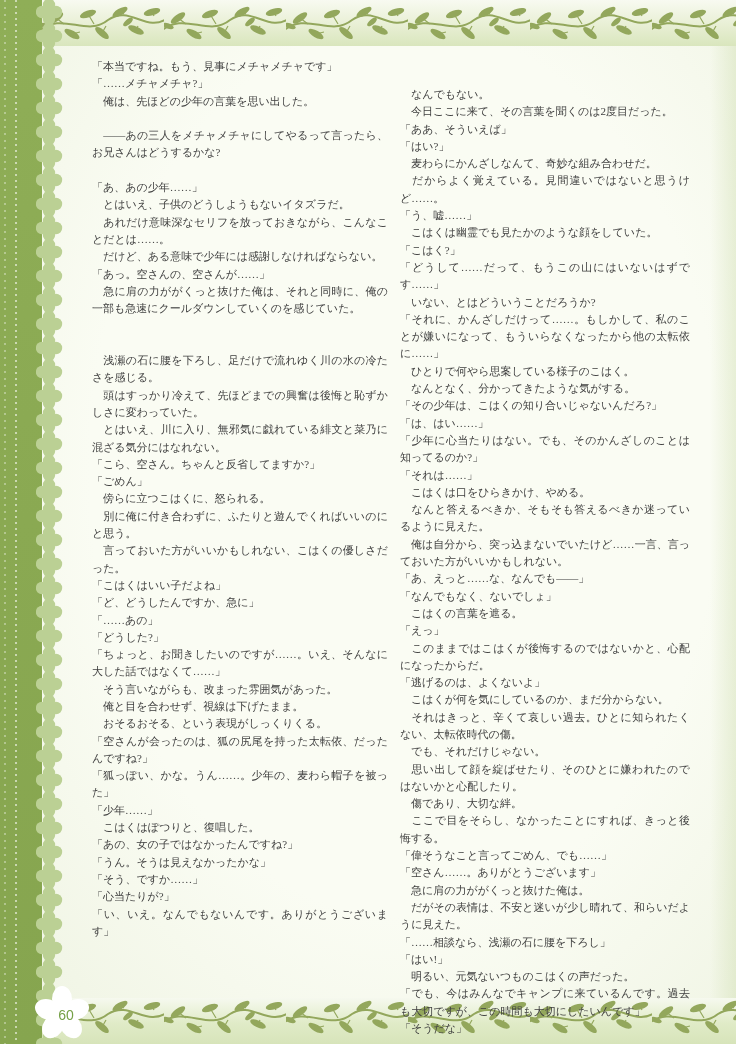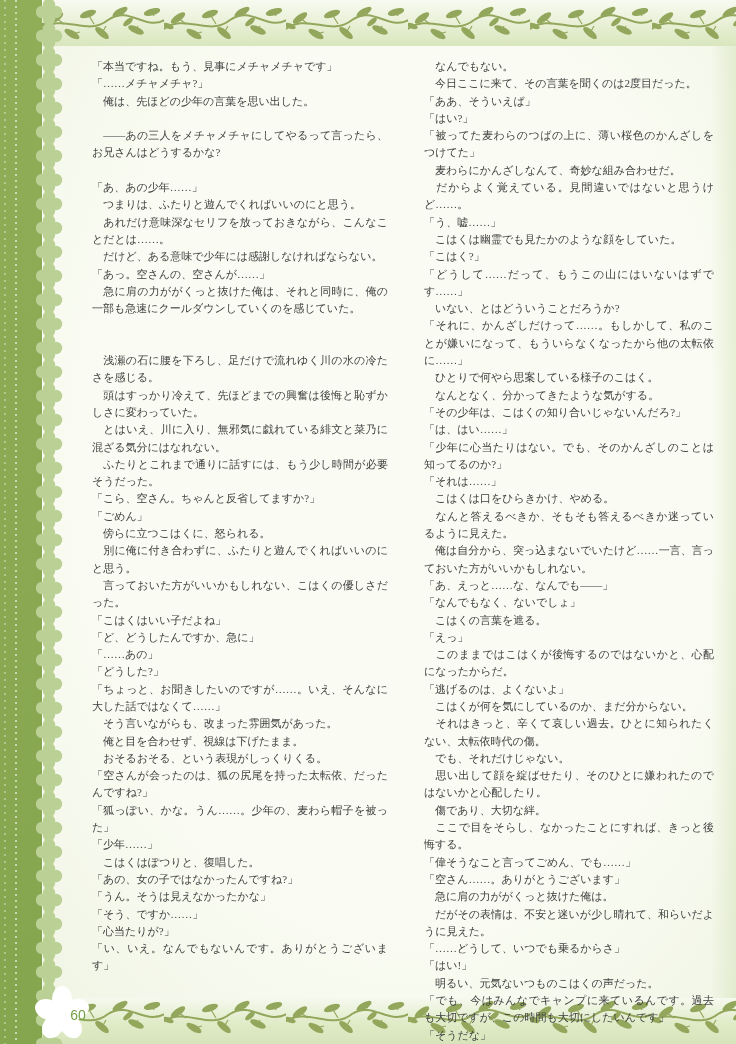--- a/index.html
+++ b/index.html
@@ -44,34 +44,34 @@
   .band{position:absolute;left:42px;right:0;height:46px;z-index:1;}
   .band-top{top:0;background:linear-gradient(180deg,#f8faf1 0%, #e8efd4 55%, #d9e6bd 100%);}
   .band-bottom{bottom:0;background:linear-gradient(180deg,#f6f9ef 0%, #e0ebc7 55%, #d7e4ba 100%);}
   .band svg{position:absolute;left:0;top:0;width:100%;height:100%;}
   
   .page-flower{
     position:absolute;left:32px;top:986px;width:60px;height:58px;z-index:4;
   }
   .page-flower svg{position:absolute;left:0;top:0;}
   .page-num{
-    position:absolute;left:16px;top:0;width:60px;height:58px;
+    position:absolute;left:4px;top:0;width:60px;height:58px;
     display:flex;align-items:center;justify-content:center;
     color:#75a046;font-size:14px;z-index:5;
     font-family:"Liberation Sans", sans-serif;
   }
   
   .content{position:absolute;top:58px;left:0;z-index:2;}
   .col{
     position:absolute;top:0;
     color:#404040;font-size:11px;line-height:17.3px;
     text-align:justify;
   }
   .col-left{left:92px;width:296px;}
-  .col-right{left:424px;width:290px;}
+  .col-right{left:400px;width:290px;margin-top:28px;}
   .col p{margin:0;padding:0;}
   .col p.blank{height:17.3px;}
   
   .edge-tint{
     position:absolute;top:0;right:0;width:26px;height:100%;z-index:1;
     background:linear-gradient(to left, rgba(190,210,150,.30), rgba(190,210,150,0));
   }
 </style>
 </head>
 <body>
@@ -170,31 +170,30 @@
 <main class="content">
   <section class="col col-left">
 
   <p class="line">「本当ですね。もう、見事にメチャメチャです」</p>
       <p class="line">「……メチャメチャ?」</p>
       <p class="line">　俺は、先ほどの少年の言葉を思い出した。</p>
       <p class="line blank"></p>
       <p class="line">　――あの三人をメチャメチャにしてやるって言ったら、お兄さんはどうするかな?</p>
       <p class="line blank"></p>
       <p class="line">「あ、あの少年……」</p>
-      <p class="line">　つまりは、ふたりと遊んでくればいいのにと思う。</p>
+      <p class="line">　とはいえ、子供のどうしようもないイタズラだ。</p>
       <p class="line">　あれだけ意味深なセリフを放っておきながら、こんなことだとは……。</p>
       <p class="line">　だけど、ある意味で少年には感謝しなければならない。</p>
       <p class="line">「あっ。空さんの、空さんが……」</p>
       <p class="line">　急に肩の力ががくっと抜けた俺は、それと同時に、俺の一部も急速にクールダウンしていくのを感じていた。</p>
       <p class="line blank"></p>
       <p class="line blank"></p>
       <p class="line">　浅瀬の石に腰を下ろし、足だけで流れゆく川の水の冷たさを感じる。</p>
       <p class="line">　頭はすっかり冷えて、先ほどまでの興奮は後悔と恥ずかしさに変わっていた。</p>
       <p class="line">　とはいえ、川に入り、無邪気に戯れている緋文と菜乃に混ざる気分にはなれない。</p>
-      <p class="line">　ふたりとこれまで通りに話すには、もう少し時間が必要そうだった。</p>
       <p class="line">「こら、空さん。ちゃんと反省してますか?」</p>
       <p class="line">「ごめん」</p>
       <p class="line">　傍らに立つこはくに、怒られる。</p>
       <p class="line">　別に俺に付き合わずに、ふたりと遊んでくればいいのにと思う。</p>
       <p class="line">　言っておいた方がいいかもしれない、こはくの優しさだった。</p>
       <p class="line">「こはくはいい子だよね」</p>
       <p class="line">「ど、どうしたんですか、急に」</p>
       <p class="line">「……あの」</p>
       <p class="line">「どうした?」</p>
       <p class="line">「ちょっと、お聞きしたいのですが……。いえ、そんなに大した話ではなくて……」</p>
@@ -210,21 +209,20 @@
       <p class="line">「そう、ですか……」</p>
       <p class="line">「心当たりが?」</p>
       <p class="line">「い、いえ。なんでもないんです。ありがとうございます」</p>
     </section>
   <section class="col col-right">
 
   <p class="line">　なんでもない。</p>
       <p class="line">　今日ここに来て、その言葉を聞くのは2度目だった。</p>
       <p class="line">「ああ、そういえば」</p>
       <p class="line">「はい?」</p>
-      <p class="line">「被ってた麦わらのつばの上に、薄い桜色のかんざしをつけてた」</p>
       <p class="line">　麦わらにかんざしなんて、奇妙な組み合わせだ。</p>
       <p class="line">　だからよく覚えている。見間違いではないと思うけど……。</p>
       <p class="line">「う、嘘……」</p>
       <p class="line">　こはくは幽霊でも見たかのような顔をしていた。</p>
       <p class="line">「こはく?」</p>
       <p class="line">「どうして……だって、もうこの山にはいないはずです……」</p>
       <p class="line">　いない、とはどういうことだろうか?</p>
       <p class="line">「それに、かんざしだけって……。もしかして、私のことが嫌いになって、もういらなくなったから他の太転依に……」</p>
       <p class="line">　ひとりで何やら思案している様子のこはく。</p>
       <p class="line">　なんとなく、分かってきたような気がする。</p>
@@ -244,19 +242,19 @@
       <p class="line">　こはくが何を気にしているのか、まだ分からない。</p>
       <p class="line">　それはきっと、辛くて哀しい過去。ひとに知られたくない、太転依時代の傷。</p>
       <p class="line">　でも、それだけじゃない。</p>
       <p class="line">　思い出して顔を綻ばせたり、そのひとに嫌われたのではないかと心配したり。</p>
       <p class="line">　傷であり、大切な絆。</p>
       <p class="line">　ここで目をそらし、なかったことにすれば、きっと後悔する。</p>
       <p class="line">「偉そうなこと言ってごめん、でも……」</p>
       <p class="line">「空さん……。ありがとうございます」</p>
       <p class="line">　急に肩の力ががくっと抜けた俺は。</p>
       <p class="line">　だがその表情は、不安と迷いが少し晴れて、和らいだように見えた。</p>
-      <p class="line">「……どうして、いつでも乗るからさ」</p>
+      <p class="line">「……相談なら、浅瀬の石に腰を下ろし」</p>
       <p class="line">「はい!」</p>
       <p class="line">　明るい、元気ないつものこはくの声だった。</p>
       <p class="line">「でも、今はみんなでキャンプに来ているんです。過去も大切ですが、この時間も大切にしたいんです」</p>
       <p class="line">「そうだな」</p>
     </section>
 </main>
 
 </body></html>

